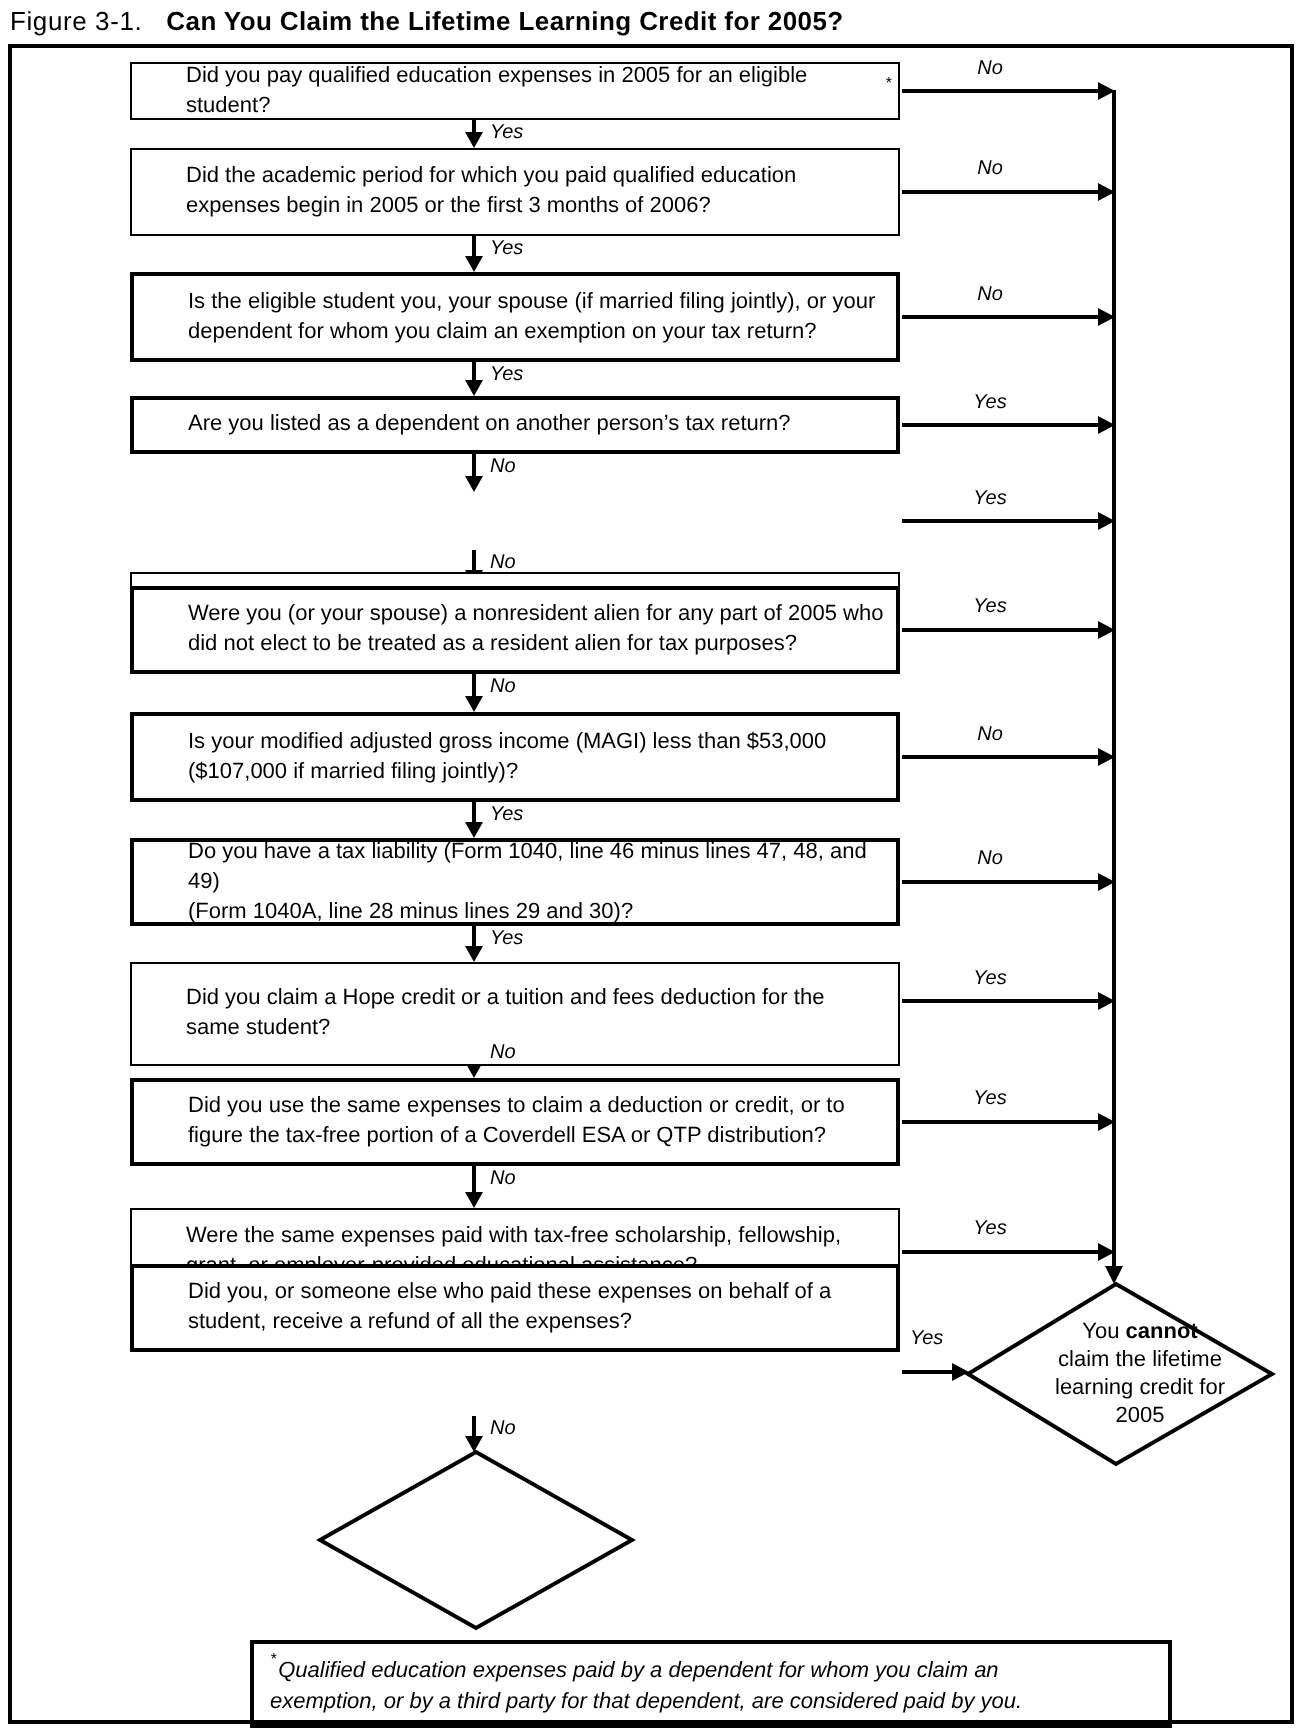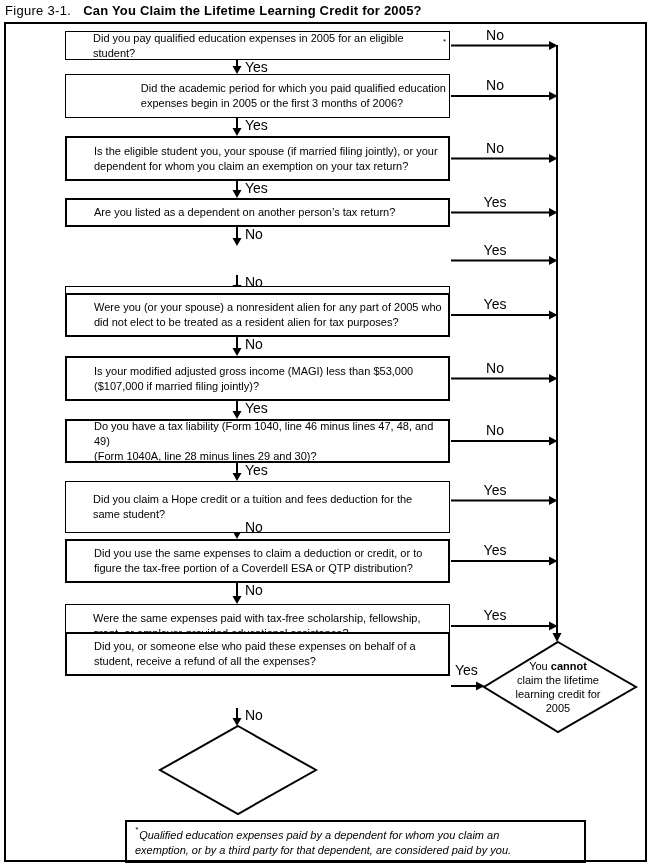--- a/index.html
+++ b/index.html
@@ -21,31 +21,31 @@
   .qbox{
     position:absolute;left:65px;width:385px;box-sizing:border-box;
     border:1px solid #000;background:#fff;
     display:flex;align-items:center;
     padding-left:7px;padding-right:3px;
   }
   .qbox.thick{border-width:2px;}
   .qtext{font-size:11px;line-height:15px;white-space:pre-line;padding-left:20px;}
   .qbox sup{font-size:8px;line-height:8px;position:relative;top:-4px;}
   .lbl{
-    position:absolute;font-size:14px;line-height:12px;
+    position:absolute;font-style:italic;font-size:10px;line-height:12px;
     white-space:nowrap;background:transparent;
   }
   .lbl.side{transform:translateX(-50%);}
   .lbl.side-last{transform:none;}
   .dtext{
     position:absolute;display:flex;flex-direction:column;
     align-items:center;justify-content:center;text-align:center;
     font-size:11px;line-height:14px;
   }
-  .dtext.cannot{left:486px;top:648px;width:144px;height:78px;}
+  .dtext.cannot{left:498px;top:648px;width:144px;height:78px;}
   .dtext.can{left:166px;top:732px;width:144px;height:76px;}
   .footnote{
     position:absolute;left:125px;top:820px;width:461px;box-sizing:border-box;
     border:2px solid #000;padding:2px 6px 3px 8px;
     font-style:italic;font-size:11px;line-height:15px;
   }
   .footnote sup{font-size:8px;position:relative;top:-2px;margin-right:1px;font-style:italic;}
 </style>
 </head>
 <body>
@@ -113,21 +113,21 @@
       <polygon class="diamond" points="238,726 316,770 238,814 160,770"></polygon>
     </svg>
 
   <div id="flow">
       <div class="qbox" style="top: 31px; height: 29px;">
         <span class="qtext">Did you pay qualified education expenses in 2005 for an eligible student?</span>
         <sup>*</sup>
       </div>
       <span class="lbl" style="left: 245px; top: 61px;">Yes</span>
       <span class="lbl side" style="left: 495px; top: 28.5px;">No</span>
-      <div class="qbox" style="top: 74px; height: 44px; justify-content: flex-end;">
+      <div class="qbox" style="top: 74px; height: 44px;">
         <span class="qtext">Did the academic period for which you paid qualified education
 expenses begin in 2005 or the first 3 months of 2006?</span>
         <sup></sup>
       </div>
       <span class="lbl" style="left: 245px; top: 119px;">Yes</span>
       <span class="lbl side" style="left: 495px; top: 79px;">No</span>
       <div class="qbox thick" style="top: 136px; height: 45px;">
         <span class="qtext">Is the eligible student you, your spouse (if married filing jointly), or your
 dependent for whom you claim an exemption on your tax return?</span>
         <sup></sup>

